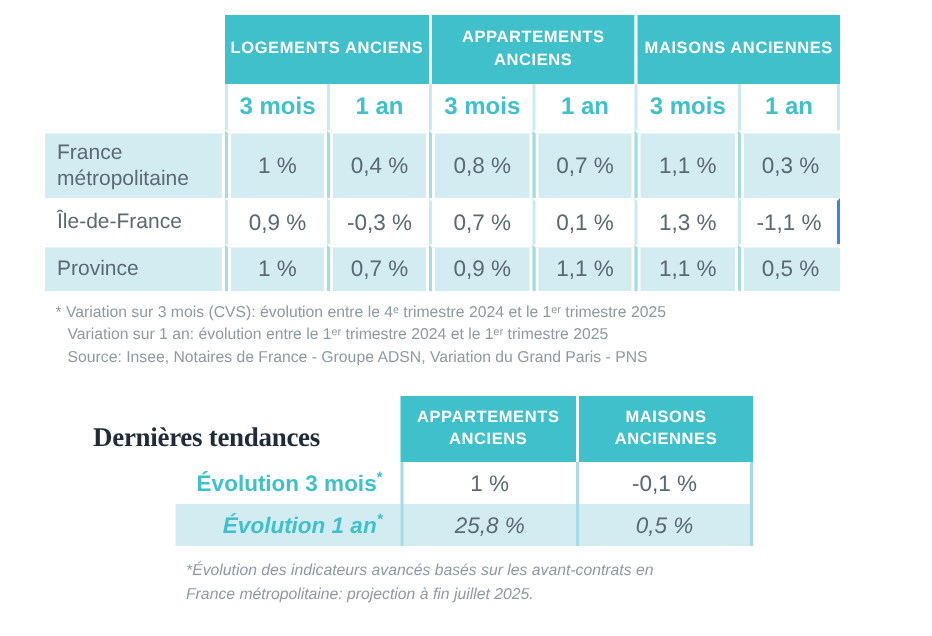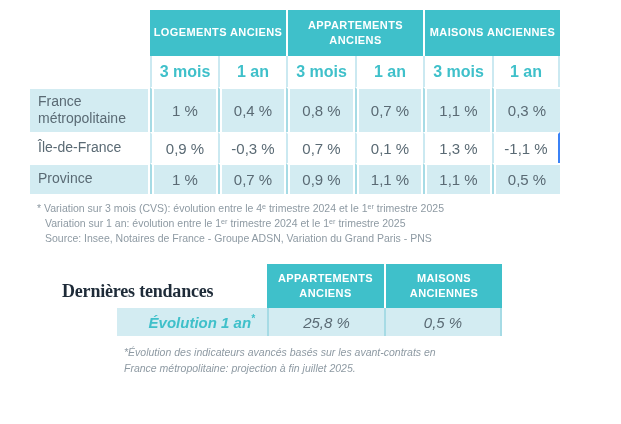--- a/index.html
+++ b/index.html
@@ -172,20 +172,25 @@
         <col style="width:150px">
           <col style="width:117px">
           <col style="width:118px">
       </colgroup>
       <tbody>
         <tr>
           <th class="empty-th"></th>
           <th class="group-th">APPARTEMENTS ANCIENS</th>
           <th class="group-th g-sep">MAISONS ANCIENNES</th>
         </tr>
+        <tr class="rowwhite">
+          <td class="lbl"><span>Évolution 3 mois</span><sup>*</sup></td>
+          <td class="val">1 %</td>
+          <td class="val last">-0,1 %</td>
+        </tr>
         <tr class="rowblue">
           <td class="lbl"><span>Évolution 1 an</span><sup>*</sup></td>
           <td class="val">25,8 %</td>
           <td class="val last">0,5 %</td>
         </tr>
       </tbody>
     </table>
 
     <div class="fn2">*Évolution des indicateurs avancés basés sur les avant-contrats en France métropolitaine: projection à fin juillet 2025.</div>
   </div>

